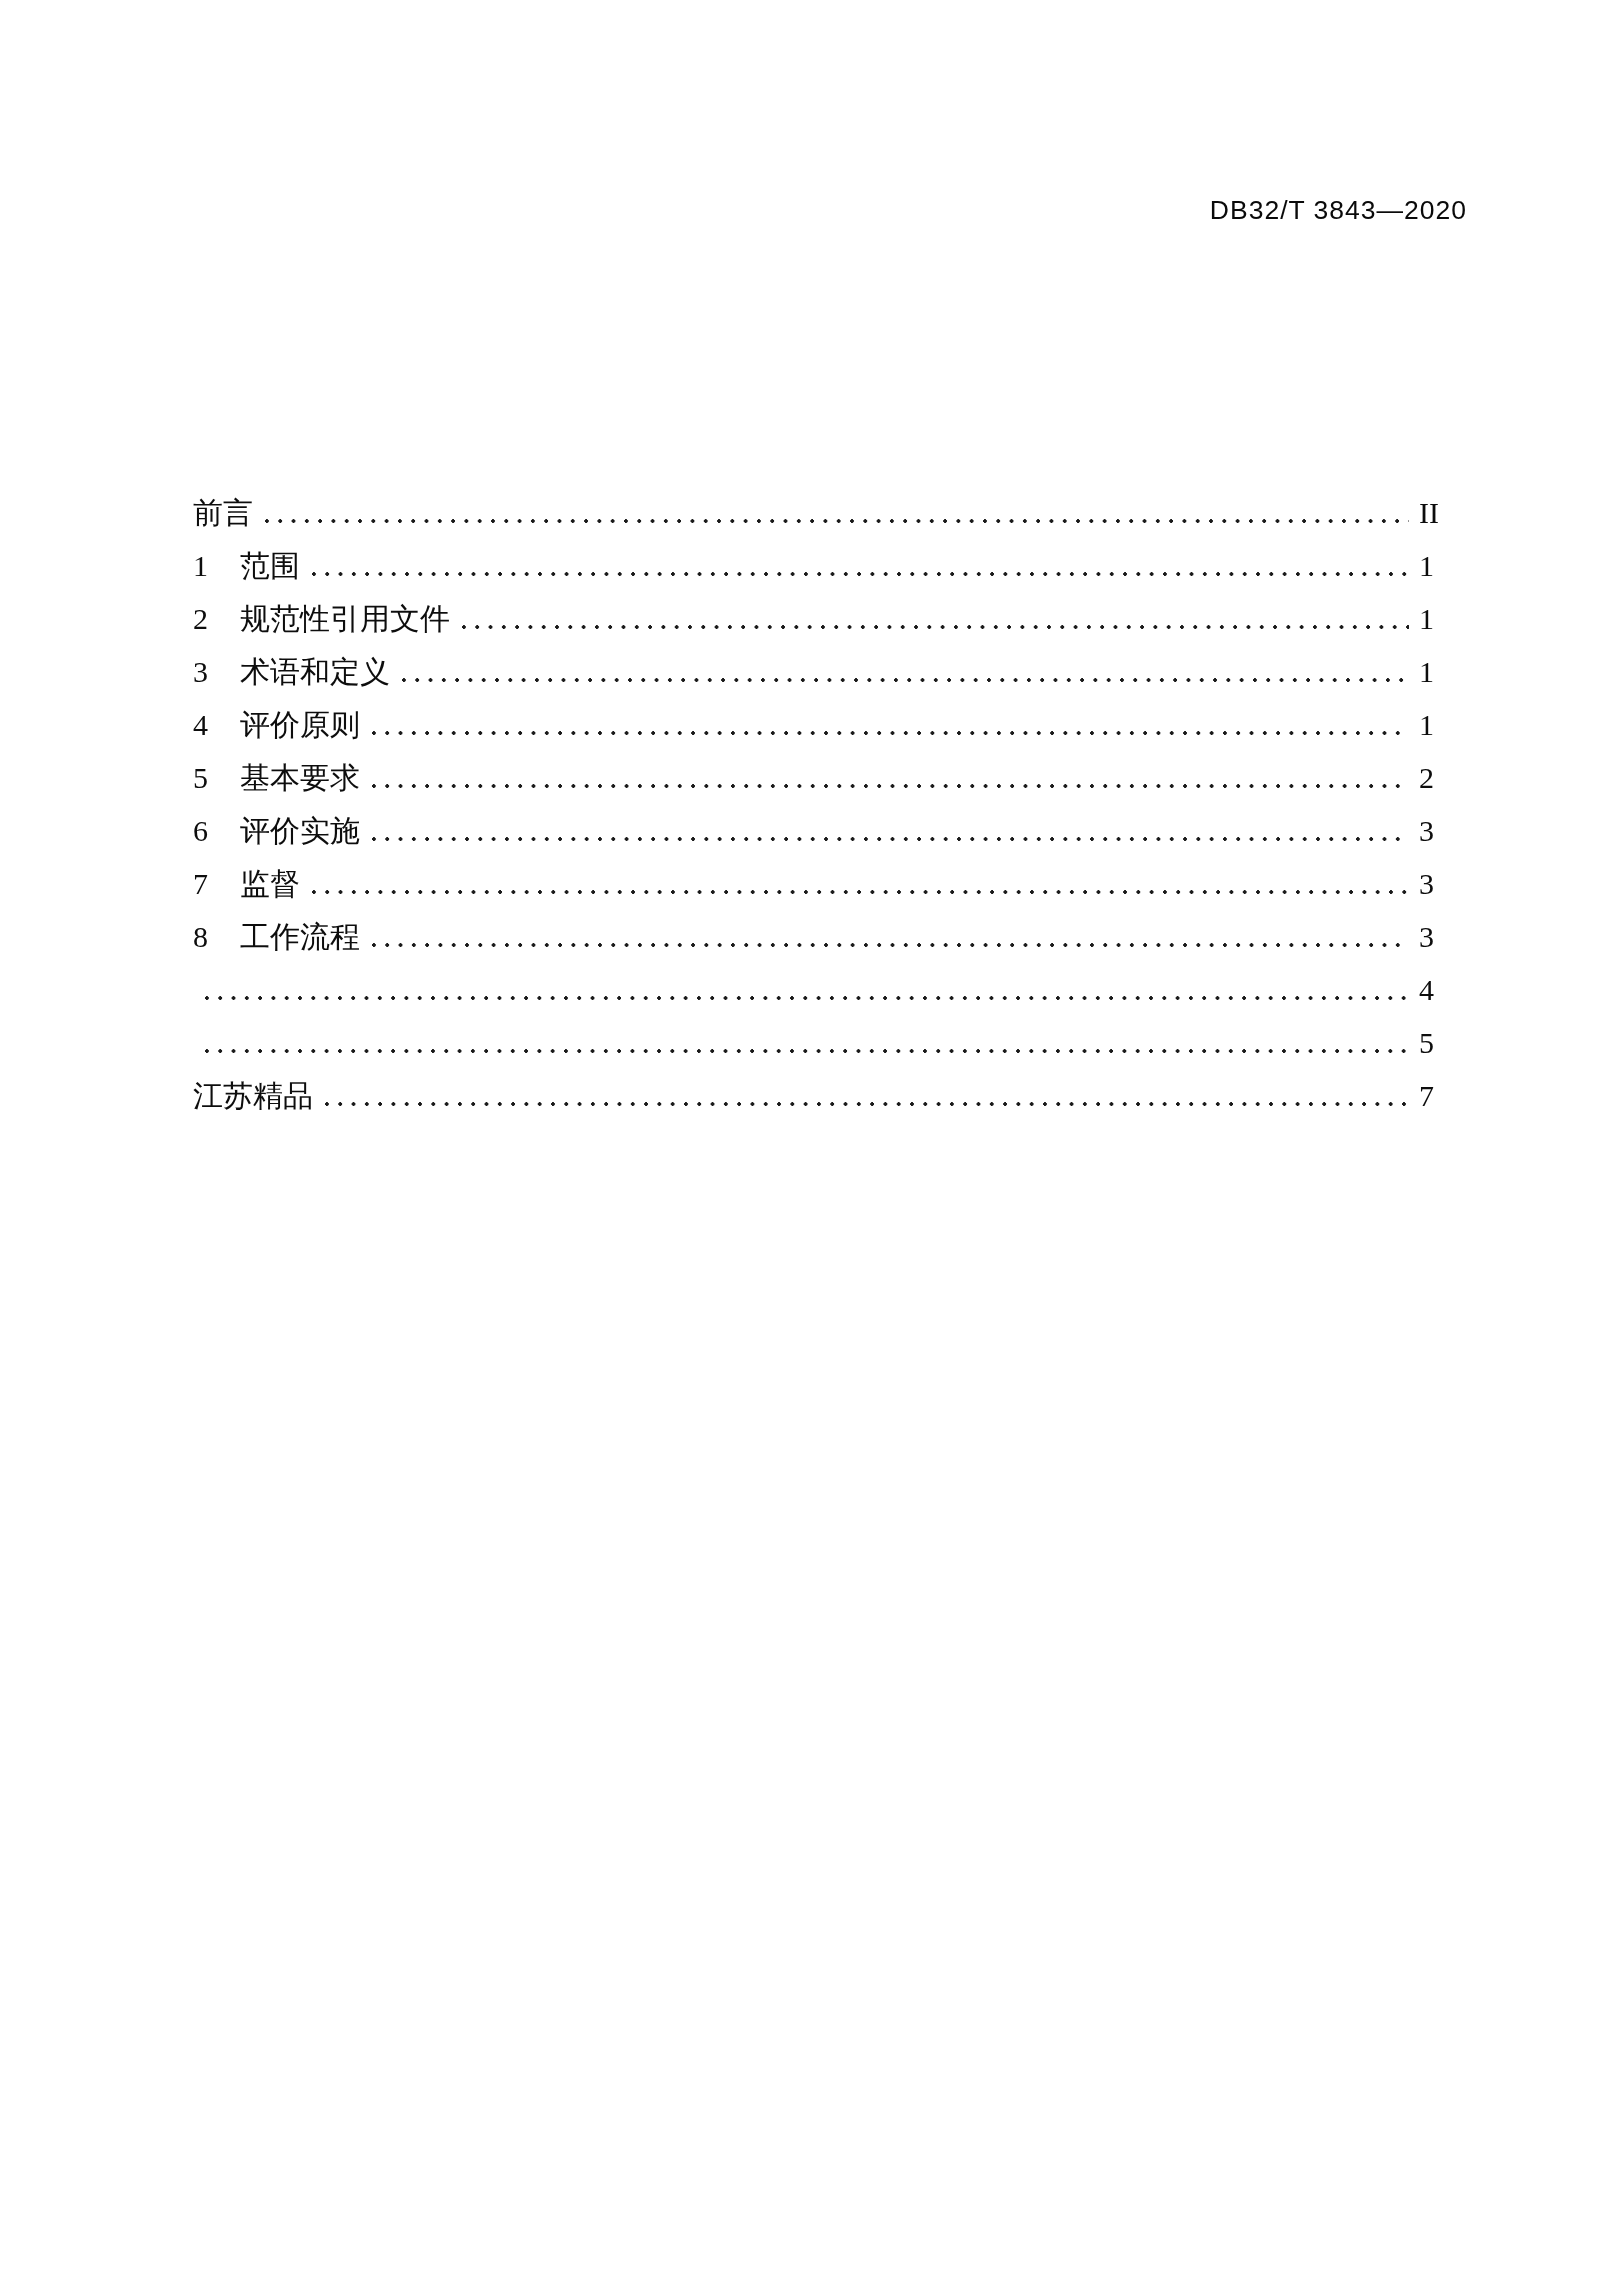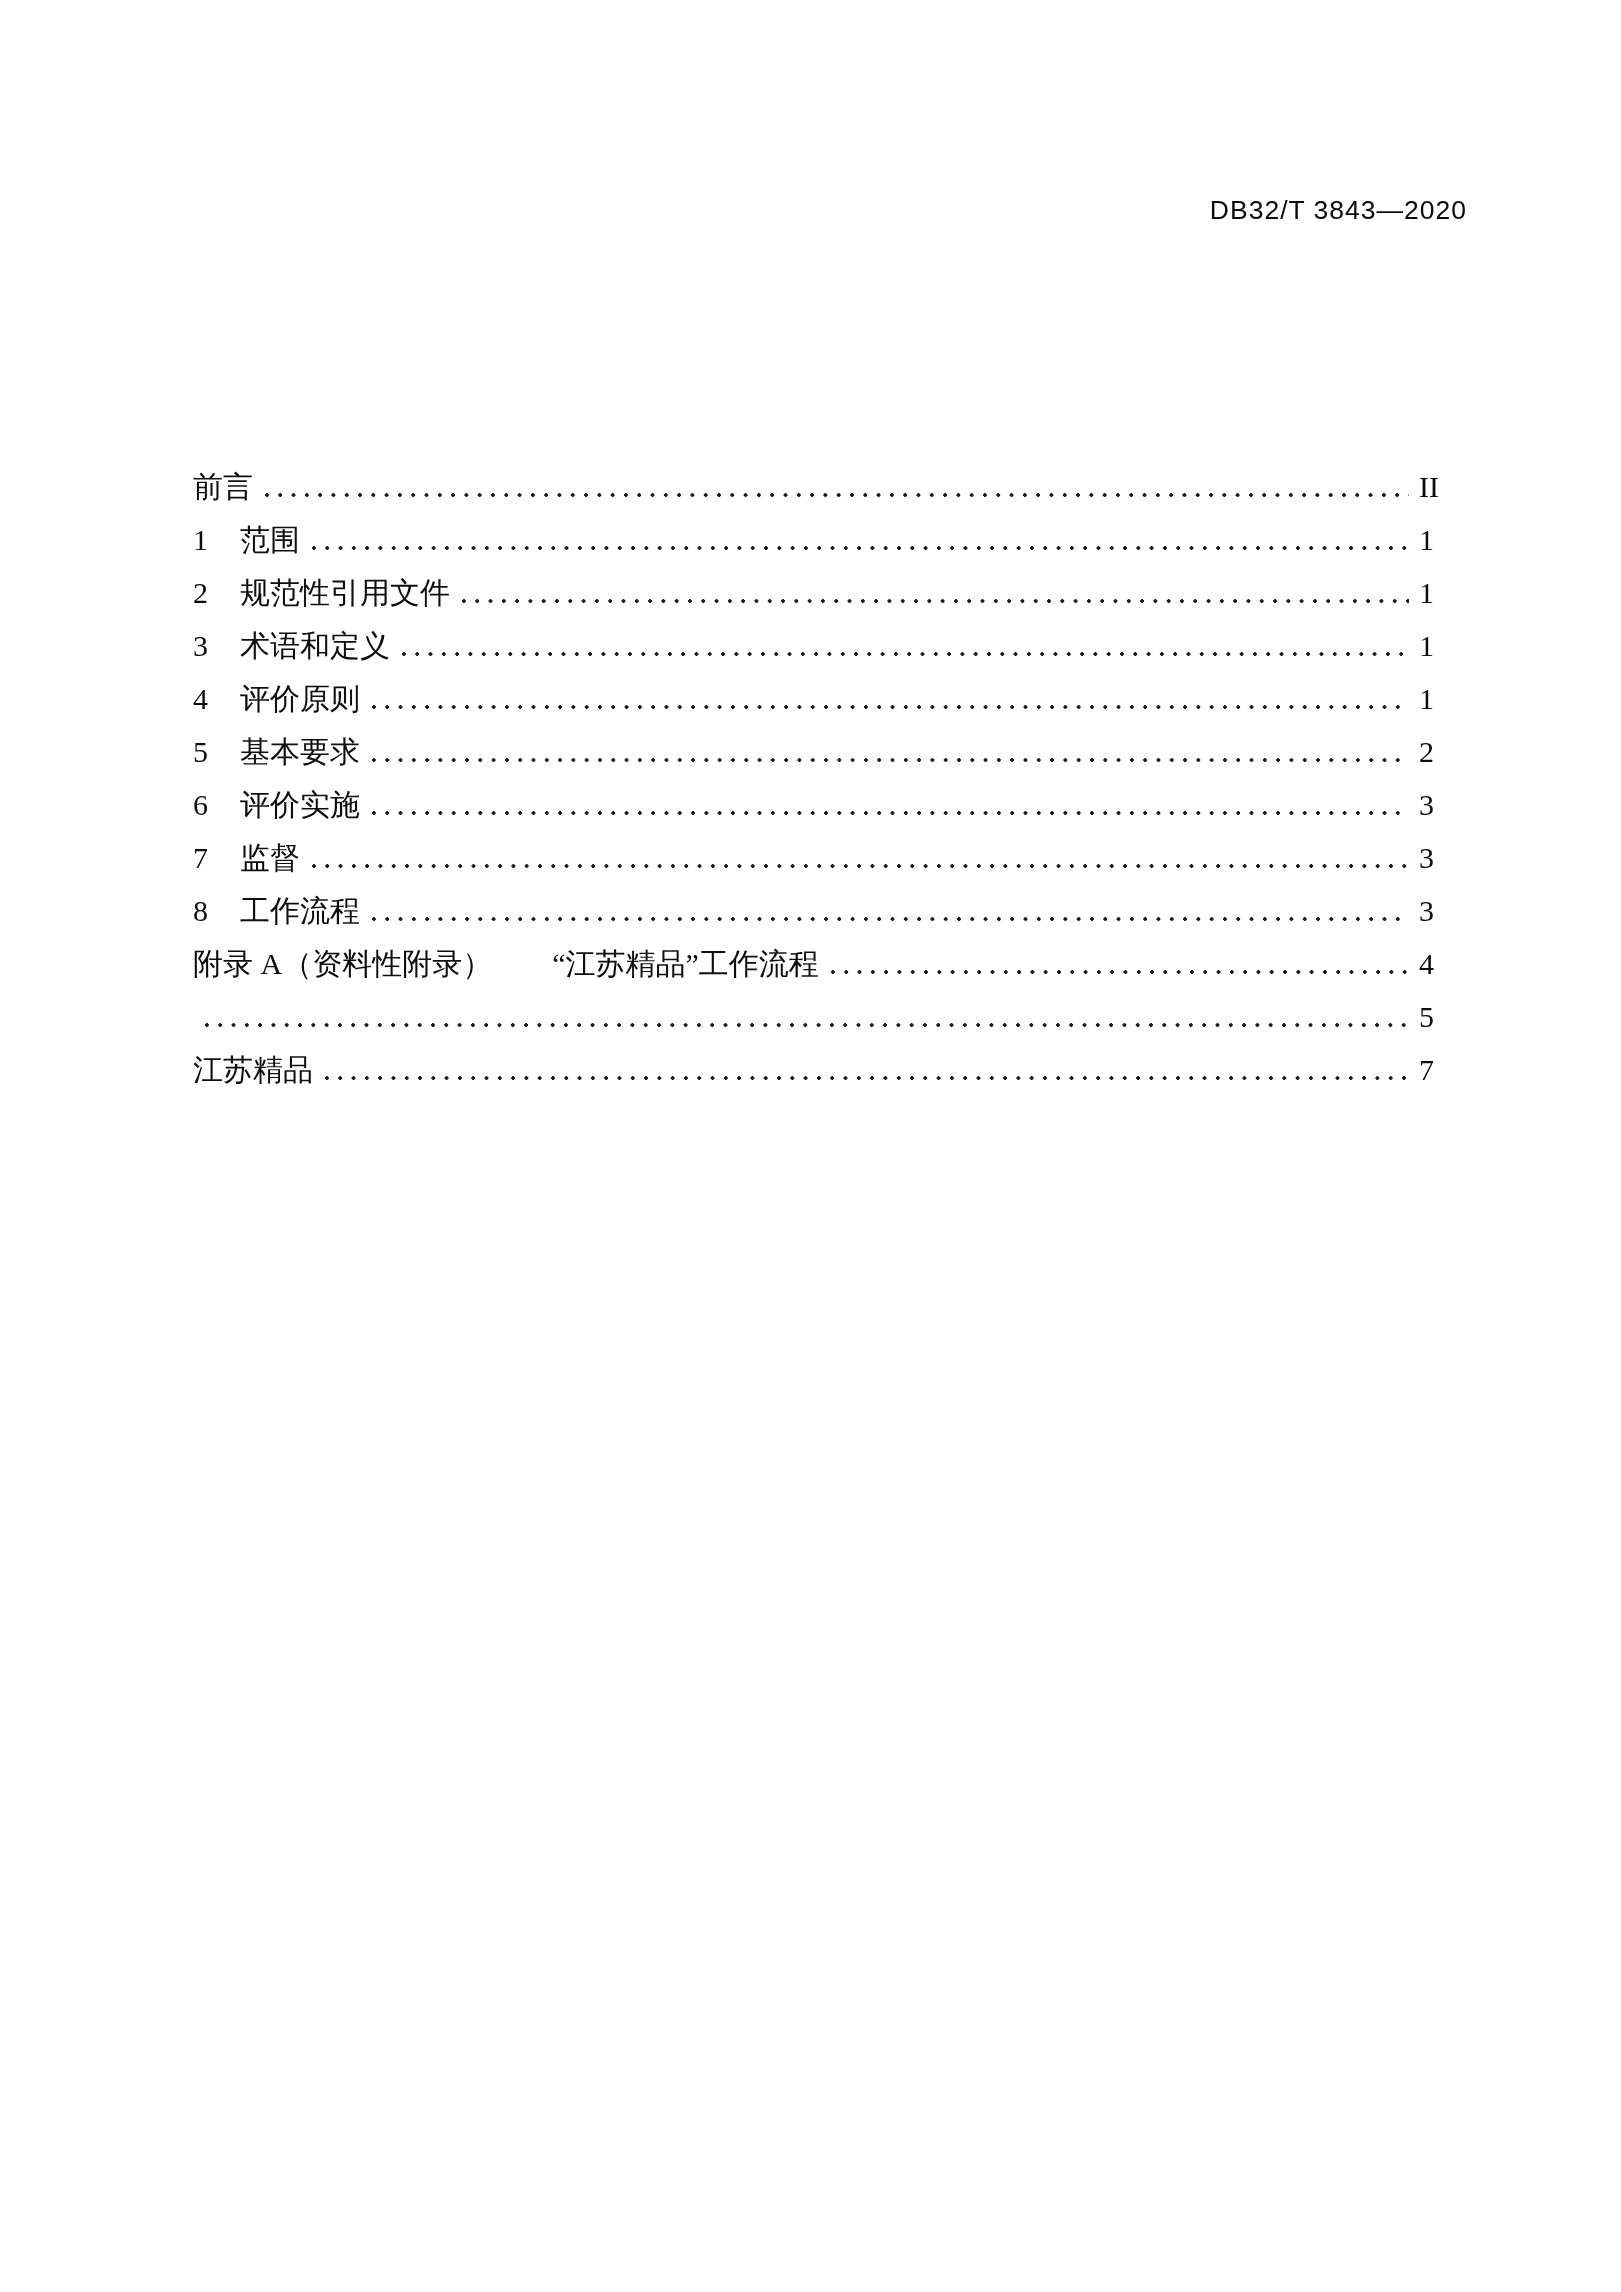--- a/index.html
+++ b/index.html
@@ -33,21 +33,21 @@
     text-align: center;
     font-family: "Liberation Sans", "DejaVu Sans", sans-serif;
     font-weight: bold;
     font-size: 43px;
     color: #000;
     letter-spacing: 2px;
     white-space: pre;
   }
   .toc {
     position: absolute;
-    top: 468px;
+    top: 494px;
     left: 193px;
     right: 155px;
   }
   .toc-row {
     height: 53px;
     display: flex;
     align-items: baseline;
     font-family: "Liberation Serif", "DejaVu Serif", serif;
     font-size: 30px;
     line-height: 37px;
@@ -153,21 +153,20 @@
 
     <div class="toc-row">
       <span class="toc-num">8</span>
       <span class="toc-label">工作流程</span>
       <span class="toc-leader"></span>
       <span class="toc-page">3</span>
     </div>
 
     <div class="toc-row">
       
-      <span class="toc-label">附录 A（资料性附录）　　“江苏精品”工作流程</span>
       <span class="toc-leader"></span>
       <span class="toc-page">4</span>
     </div>
 
     <div class="toc-row">
       
       <span class="toc-leader"></span>
       <span class="toc-page">5</span>
     </div>
 

